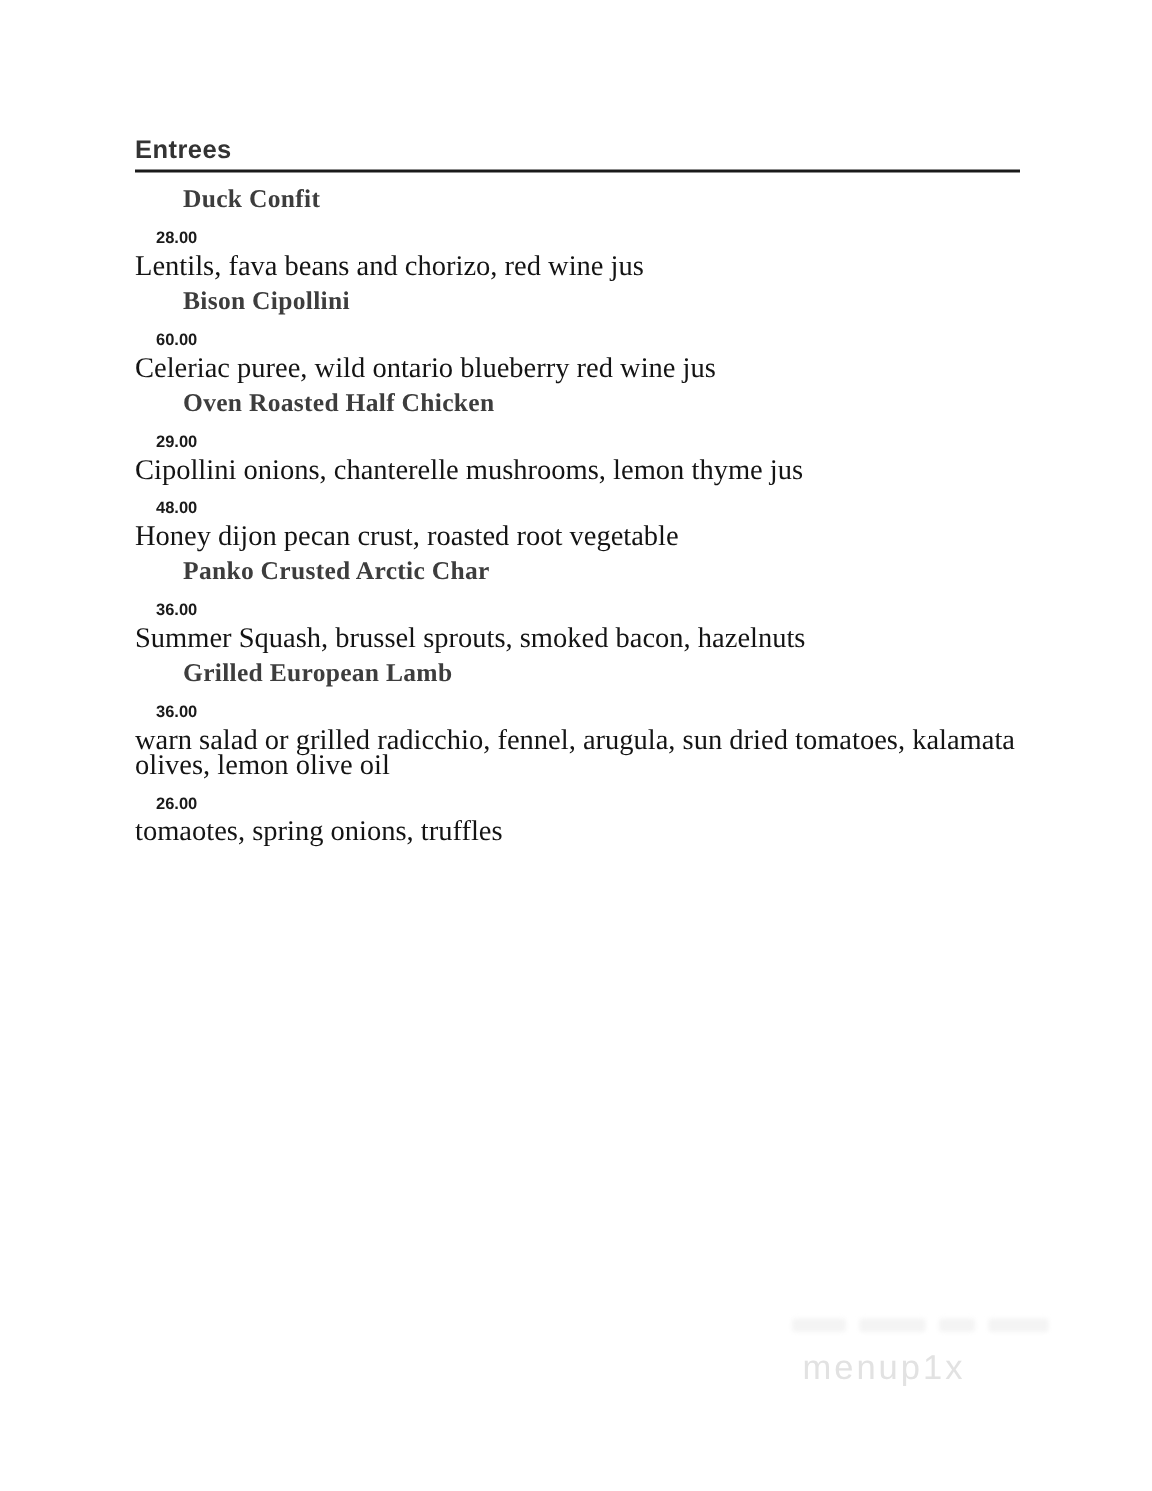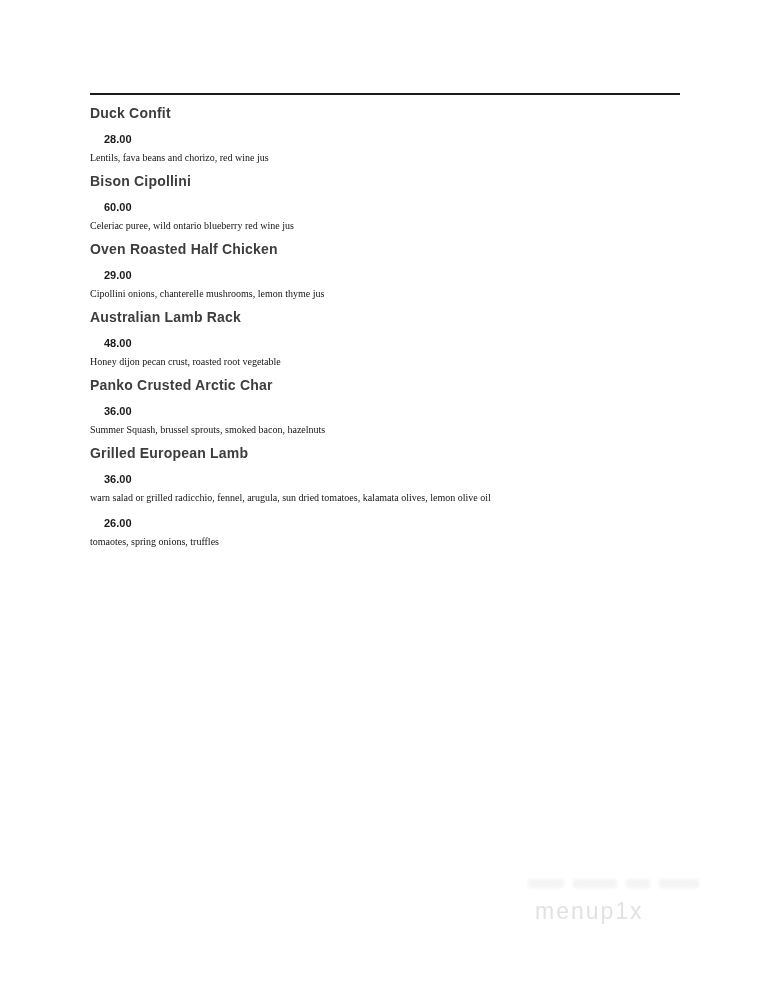--- a/index.html
+++ b/index.html
@@ -28,40 +28,41 @@
   }
   .section-rule {
     height: 2px;
     background: #1a1a1a;
     margin-top: 3px;
     width: 100%;
   }
   .items { margin-top: 9px; }
   .item { margin-bottom: 6px; }
   .item-name {
-    font-family: Liberation Sans, sans-serif;
+    font-family: Liberation Serif, serif;
     font-weight: bold;
-    font-size: 14px;
+    font-size: 17px;
     line-height: 18px;
     color: #3d3d3d;
     letter-spacing: 0.2px;
+    margin-left: 32px;
   }
   .item-price {
     margin-top: 10px;
     margin-left: 14px;
     font-family: "Liberation Sans", sans-serif;
     font-weight: bold;
     font-size: 11px;
     line-height: 14px;
     color: #1a1a1a;
   }
   .item-desc {
     margin-top: 3px;
     font-family: "Liberation Serif", serif;
-    font-size: 10px;
+    font-size: 19px;
     line-height: 17px;
     color: #141414;
   }
   .watermark {
     position: absolute;
     left: 535px;
     top: 896px;
     font-family: "Liberation Sans", sans-serif;
     font-weight: 300;
     font-size: 23px;
@@ -92,20 +93,21 @@
   .faint-line .w2 { width: 44px; }
   .faint-line .w3 { width: 24px; }
   .faint-line .w4 { width: 40px; }
 </style>
 </head>
 <body>
 
 <div class="page">
 
   <div class="menu">
+    <div class="section-title">Entrees</div>
     <div class="section-rule"></div>
     <div class="items">
   <div class="item">
     <div class="item-name">Duck Confit</div>
     <div class="item-price">28.00</div>
     <div class="item-desc">Lentils, fava beans and chorizo, red wine jus</div>
   </div>
 
   <div class="item">
     <div class="item-name">Bison Cipollini</div>
@@ -113,21 +115,20 @@
     <div class="item-desc">Celeriac puree, wild ontario blueberry red wine jus</div>
   </div>
 
   <div class="item">
     <div class="item-name">Oven Roasted Half Chicken</div>
     <div class="item-price">29.00</div>
     <div class="item-desc">Cipollini onions, chanterelle mushrooms, lemon thyme jus</div>
   </div>
 
   <div class="item">
-    <div class="item-name">Australian Lamb Rack</div>
     <div class="item-price">48.00</div>
     <div class="item-desc">Honey dijon pecan crust, roasted root vegetable</div>
   </div>
 
   <div class="item">
     <div class="item-name">Panko Crusted Arctic Char</div>
     <div class="item-price">36.00</div>
     <div class="item-desc">Summer Squash, brussel sprouts, smoked bacon, hazelnuts</div>
   </div>
 

